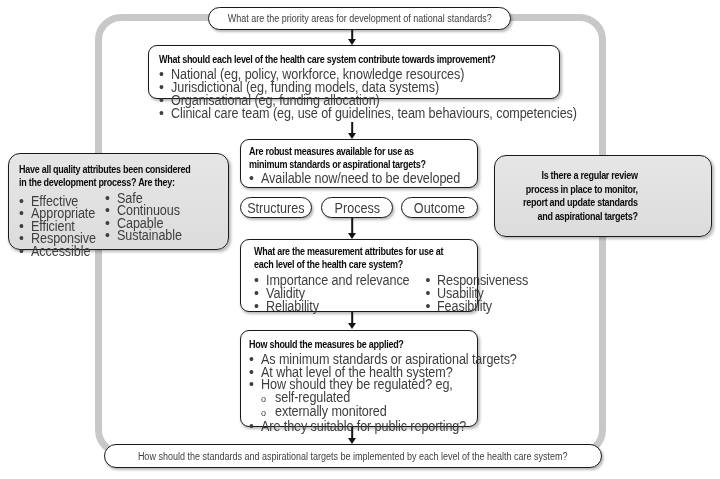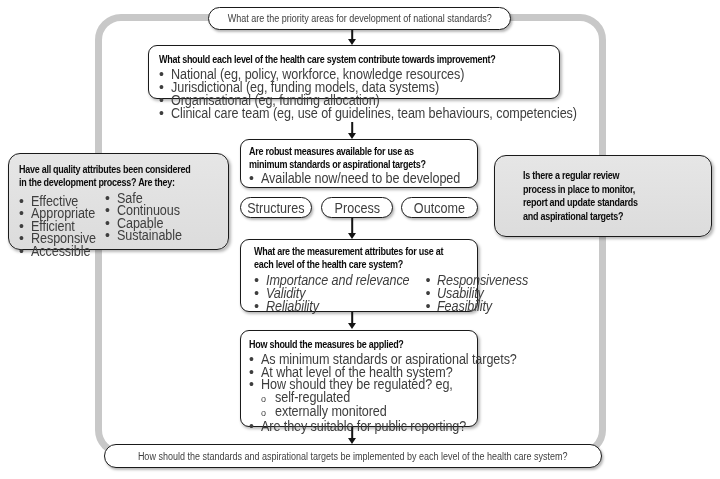--- a/index.html
+++ b/index.html
@@ -113,21 +113,21 @@
             <span class="t">Capable</span>
           </li>
         <li>
             <span class="t">Sustainable</span>
           </li>
       </ul>
     </div>
   </div>
 
   <div class="box gray" style="left:494px;top:155px;width:218px;height:82px;display:flex;align-items:center;padding-left:28px;">
-    <div class="h" style="line-height:13.5px;"><span class="tm">Is there a regular review
+    <div class="h" style="line-height:13.5px;text-align:right;"><span class="tm">Is there a regular review
 process in place to monitor,
 report and update standards
 and aspirational targets?</span></div>
   </div>
 
   <div class="box" style="left:240px;top:139px;width:238px;height:49px;padding:6px 8px 0;">
     <div class="h" style="line-height:12.5px;"><span class="tm">Are robust measures available for use as
 minimum standards or aspirational targets?</span></div>
     <ul class="bl" style="margin-top:1px;">
       <li>
@@ -147,21 +147,21 @@
   </div>
 
   <div class="arrow" style="left:347px;top:218px;height:21px;">
     <div class="shaft"></div>
     <div class="head"></div>
   </div>
 
   <div class="box" style="left:240px;top:239px;width:238px;height:73px;padding:6px 13px 0;">
     <div class="h" style="line-height:12.5px;"><span class="tm">What are the measurement attributes for use at
 each level of the health care system?</span></div>
-    <div class="cols" style="margin-top:3px;font-style:italic;">
+    <div class="cols" style="margin-top:3px;">
       <ul class="bl" style="flex:0 0 118px;margin-top:0;">
         <li>
             <span class="t">Importance and relevance</span>
           </li>
         <li>
             <span class="t">Validity</span>
           </li>
         <li>
             <span class="t">Reliability</span>
           </li>

